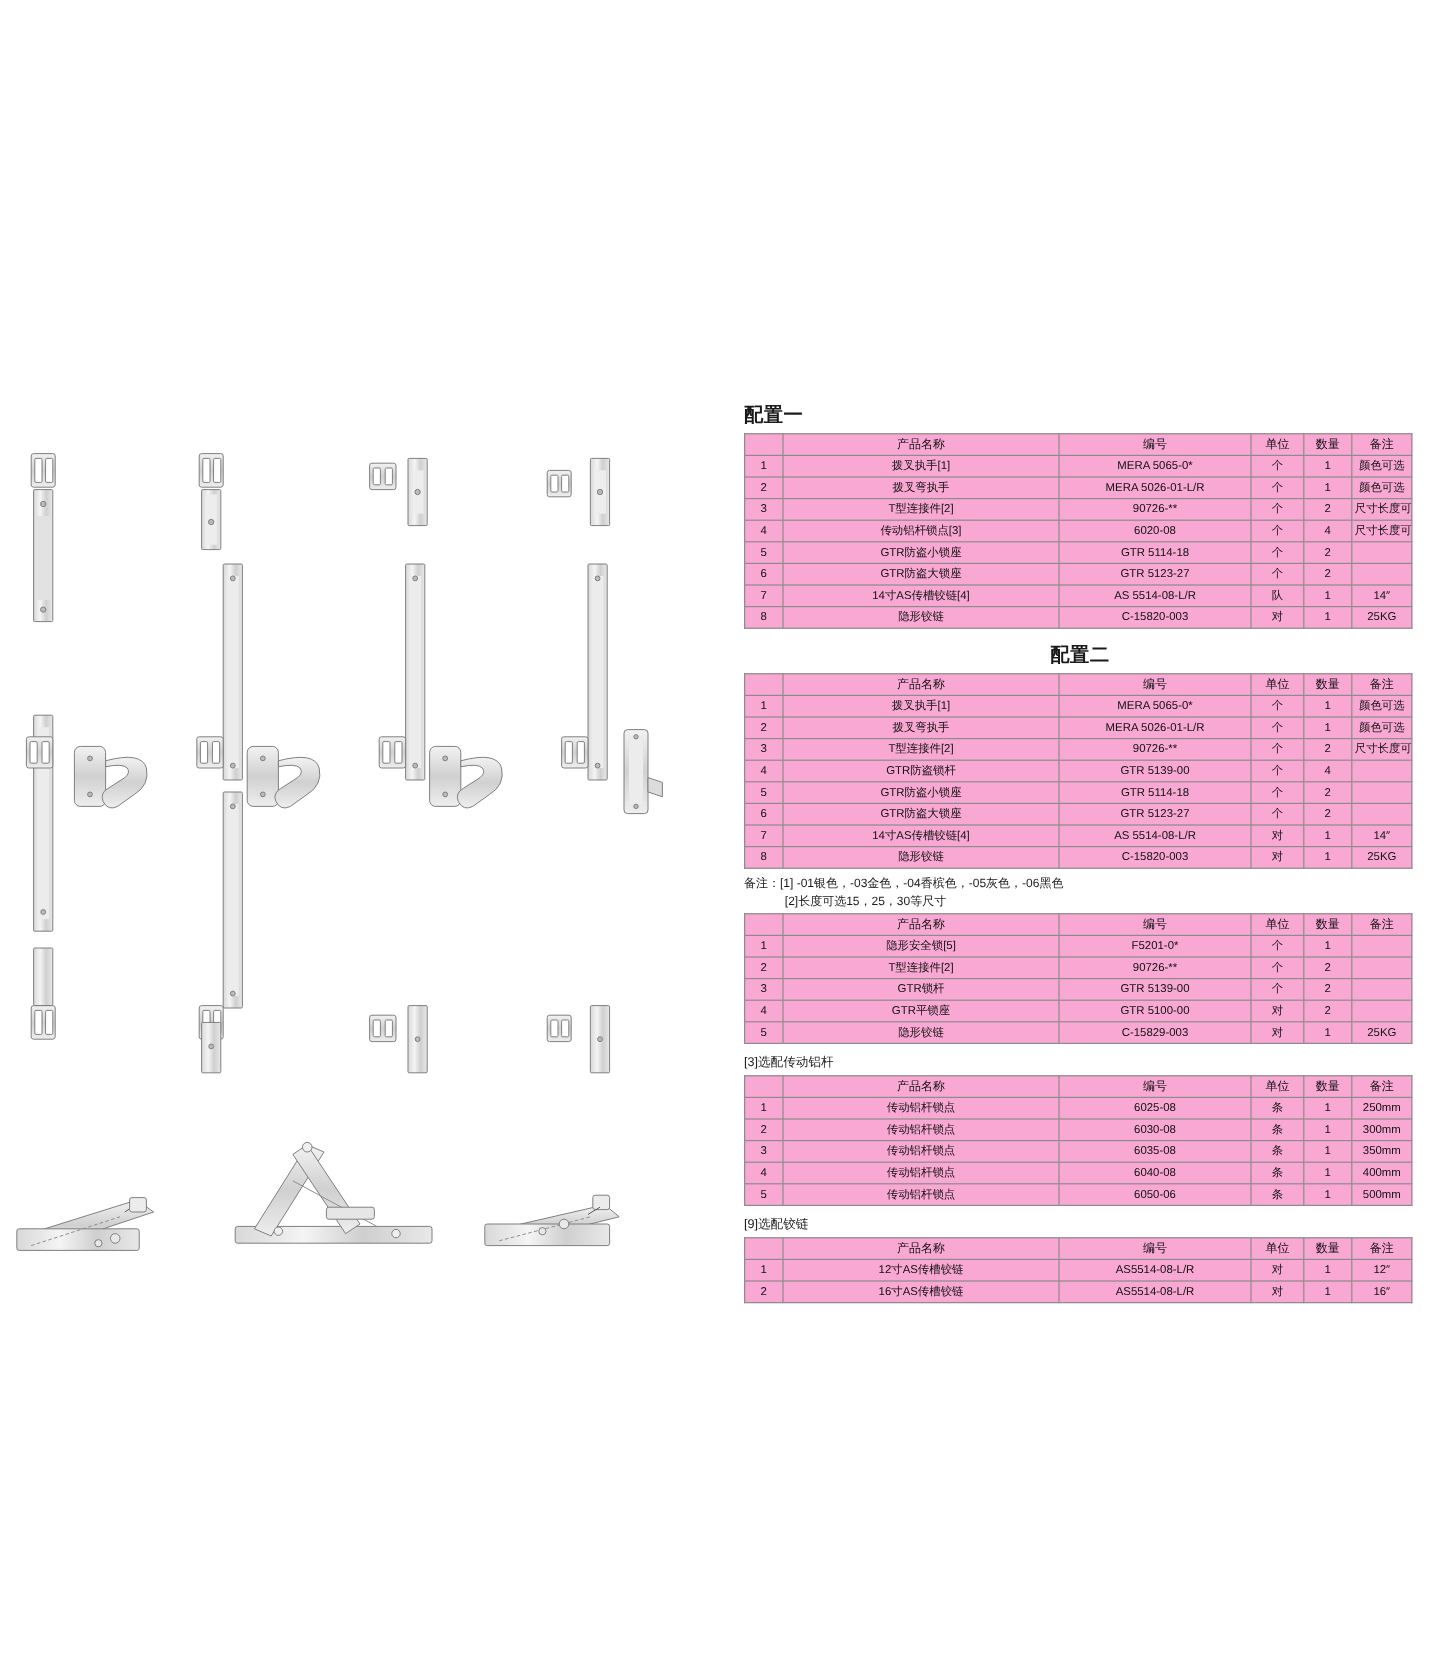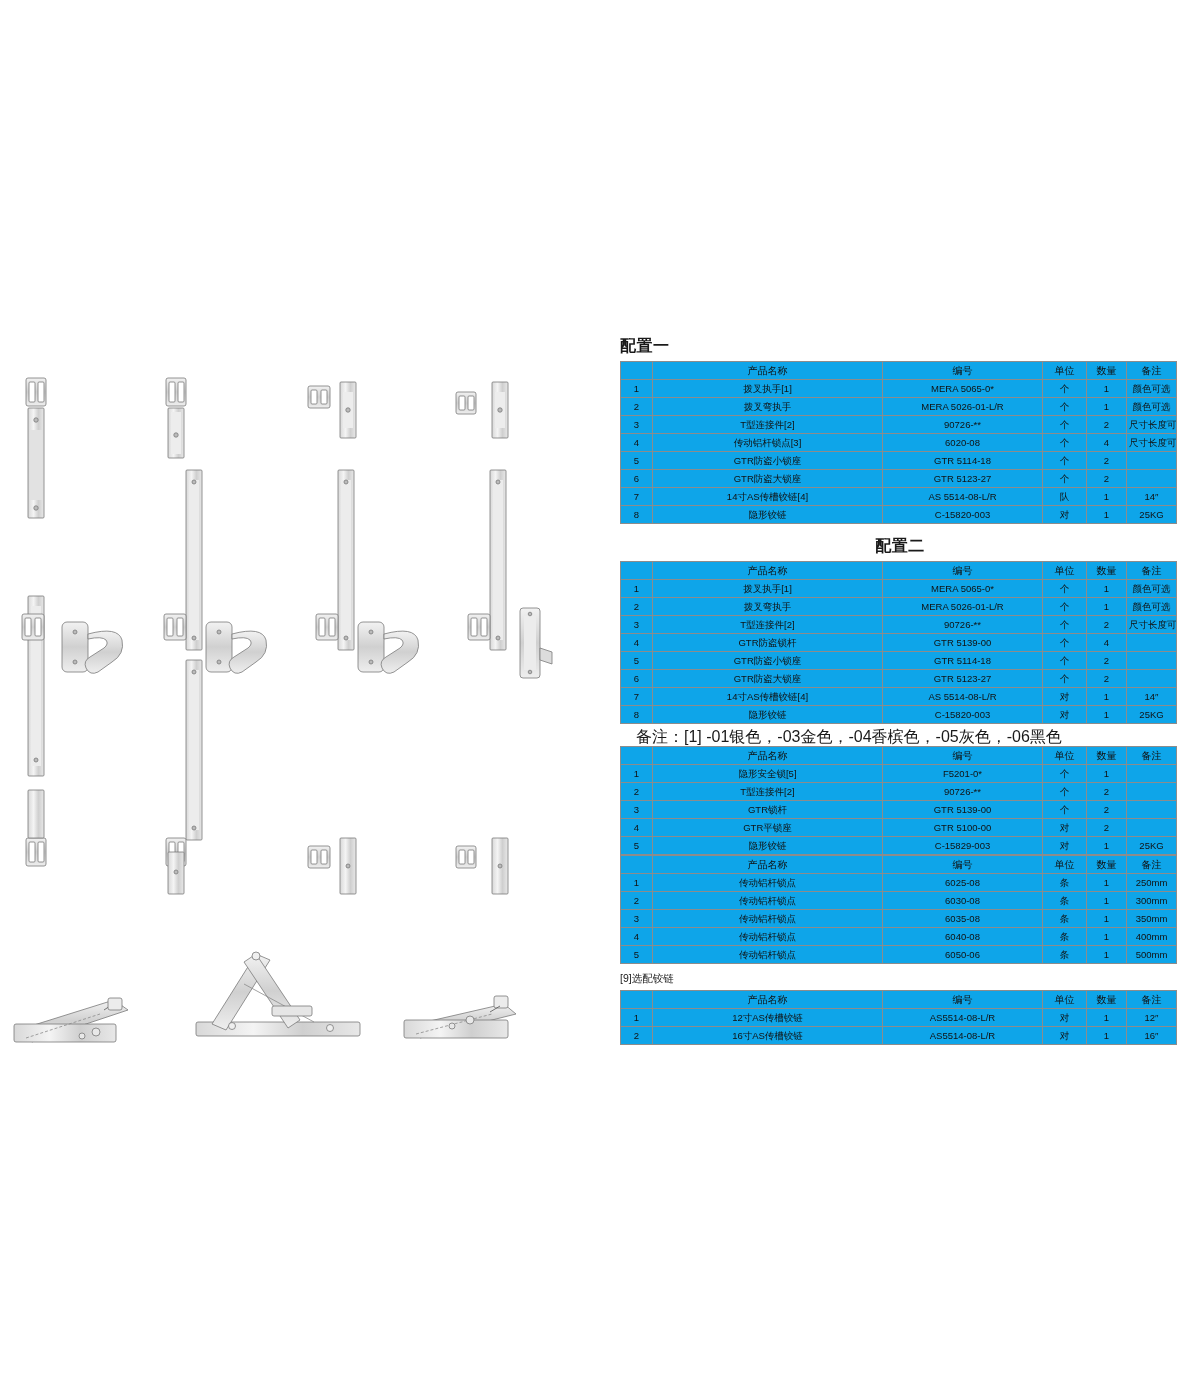--- a/index.html
+++ b/index.html
@@ -40,21 +40,21 @@
     color: #1a1a1a;
     margin: 0 0 4px 0;
     letter-spacing: 0.5px;
   }
   .section-title.spaced { margin-top: 12px; text-align: center; }
 
   table.spec {
     border-collapse: collapse;
     width: 556px;
     table-layout: fixed;
-    background: #0ea5e9;
+    background: #f9a8d4;
   }
   table.spec td, table.spec th {
     border: 1px solid #8c8c8c;
     height: 17px;
     line-height: 15px;
     font-size: 9.5px;
     font-weight: normal;
     text-align: center;
     padding: 0 2px;
     color: #111;
@@ -71,23 +71,23 @@
   col.c-code  { width: 160px; }
   col.c-unit  { width: 44px; }
   col.c-qty   { width: 40px; }
   col.c-note  { width: 50px; }
 
   td.note, th.note { font-size: 7.5px; color: #333; }
   td.name { font-size: 10px; }
   td.code { font-size: 10px; }
 
   .remark {
-    font-size: 16px;
+    font-size: 10px;
     line-height: 15px;
-    margin: 5px 0 2px 16px;
+    margin: 5px 0 2px 0;
     color: #1a1a1a;
   }
   .remark .indent { padding-left: 34px; display: block; }
 
   .subtitle {
     font-size: 10.5px;
     margin: 8px 0 4px 0;
     color: #1a1a1a;
   }
 </style>
@@ -462,20 +462,21 @@
           <td class="code">C-15820-003</td>
           <td>对</td>
           <td>1</td>
           <td class="note">25KG</td>
         </tr>
     </tbody>
   </table>
 
   <div class="remark">
     <span>备注：[1] -01银色，-03金色，-04香槟色，-05灰色，-06黑色</span>
+    <span class="indent">[2]长度可选15，25，30等尺寸</span>
   </div>
 
   <table class="spec">
     <colgroup>
         <col class="c-idx">
         <col class="c-name">
         <col class="c-code">
         <col class="c-unit">
         <col class="c-qty">
         <col class="c-note">
@@ -525,20 +526,21 @@
           <td>5</td>
           <td class="name">隐形铰链</td>
           <td class="code">C-15829-003</td>
           <td>对</td>
           <td>1</td>
           <td class="note">25KG</td>
         </tr>
     </tbody>
   </table>
 
+  <div class="subtitle">[3]选配传动铝杆</div>
   <table class="spec">
     <colgroup>
         <col class="c-idx">
         <col class="c-name">
         <col class="c-code">
         <col class="c-unit">
         <col class="c-qty">
         <col class="c-note">
       </colgroup>
     <tbody>

